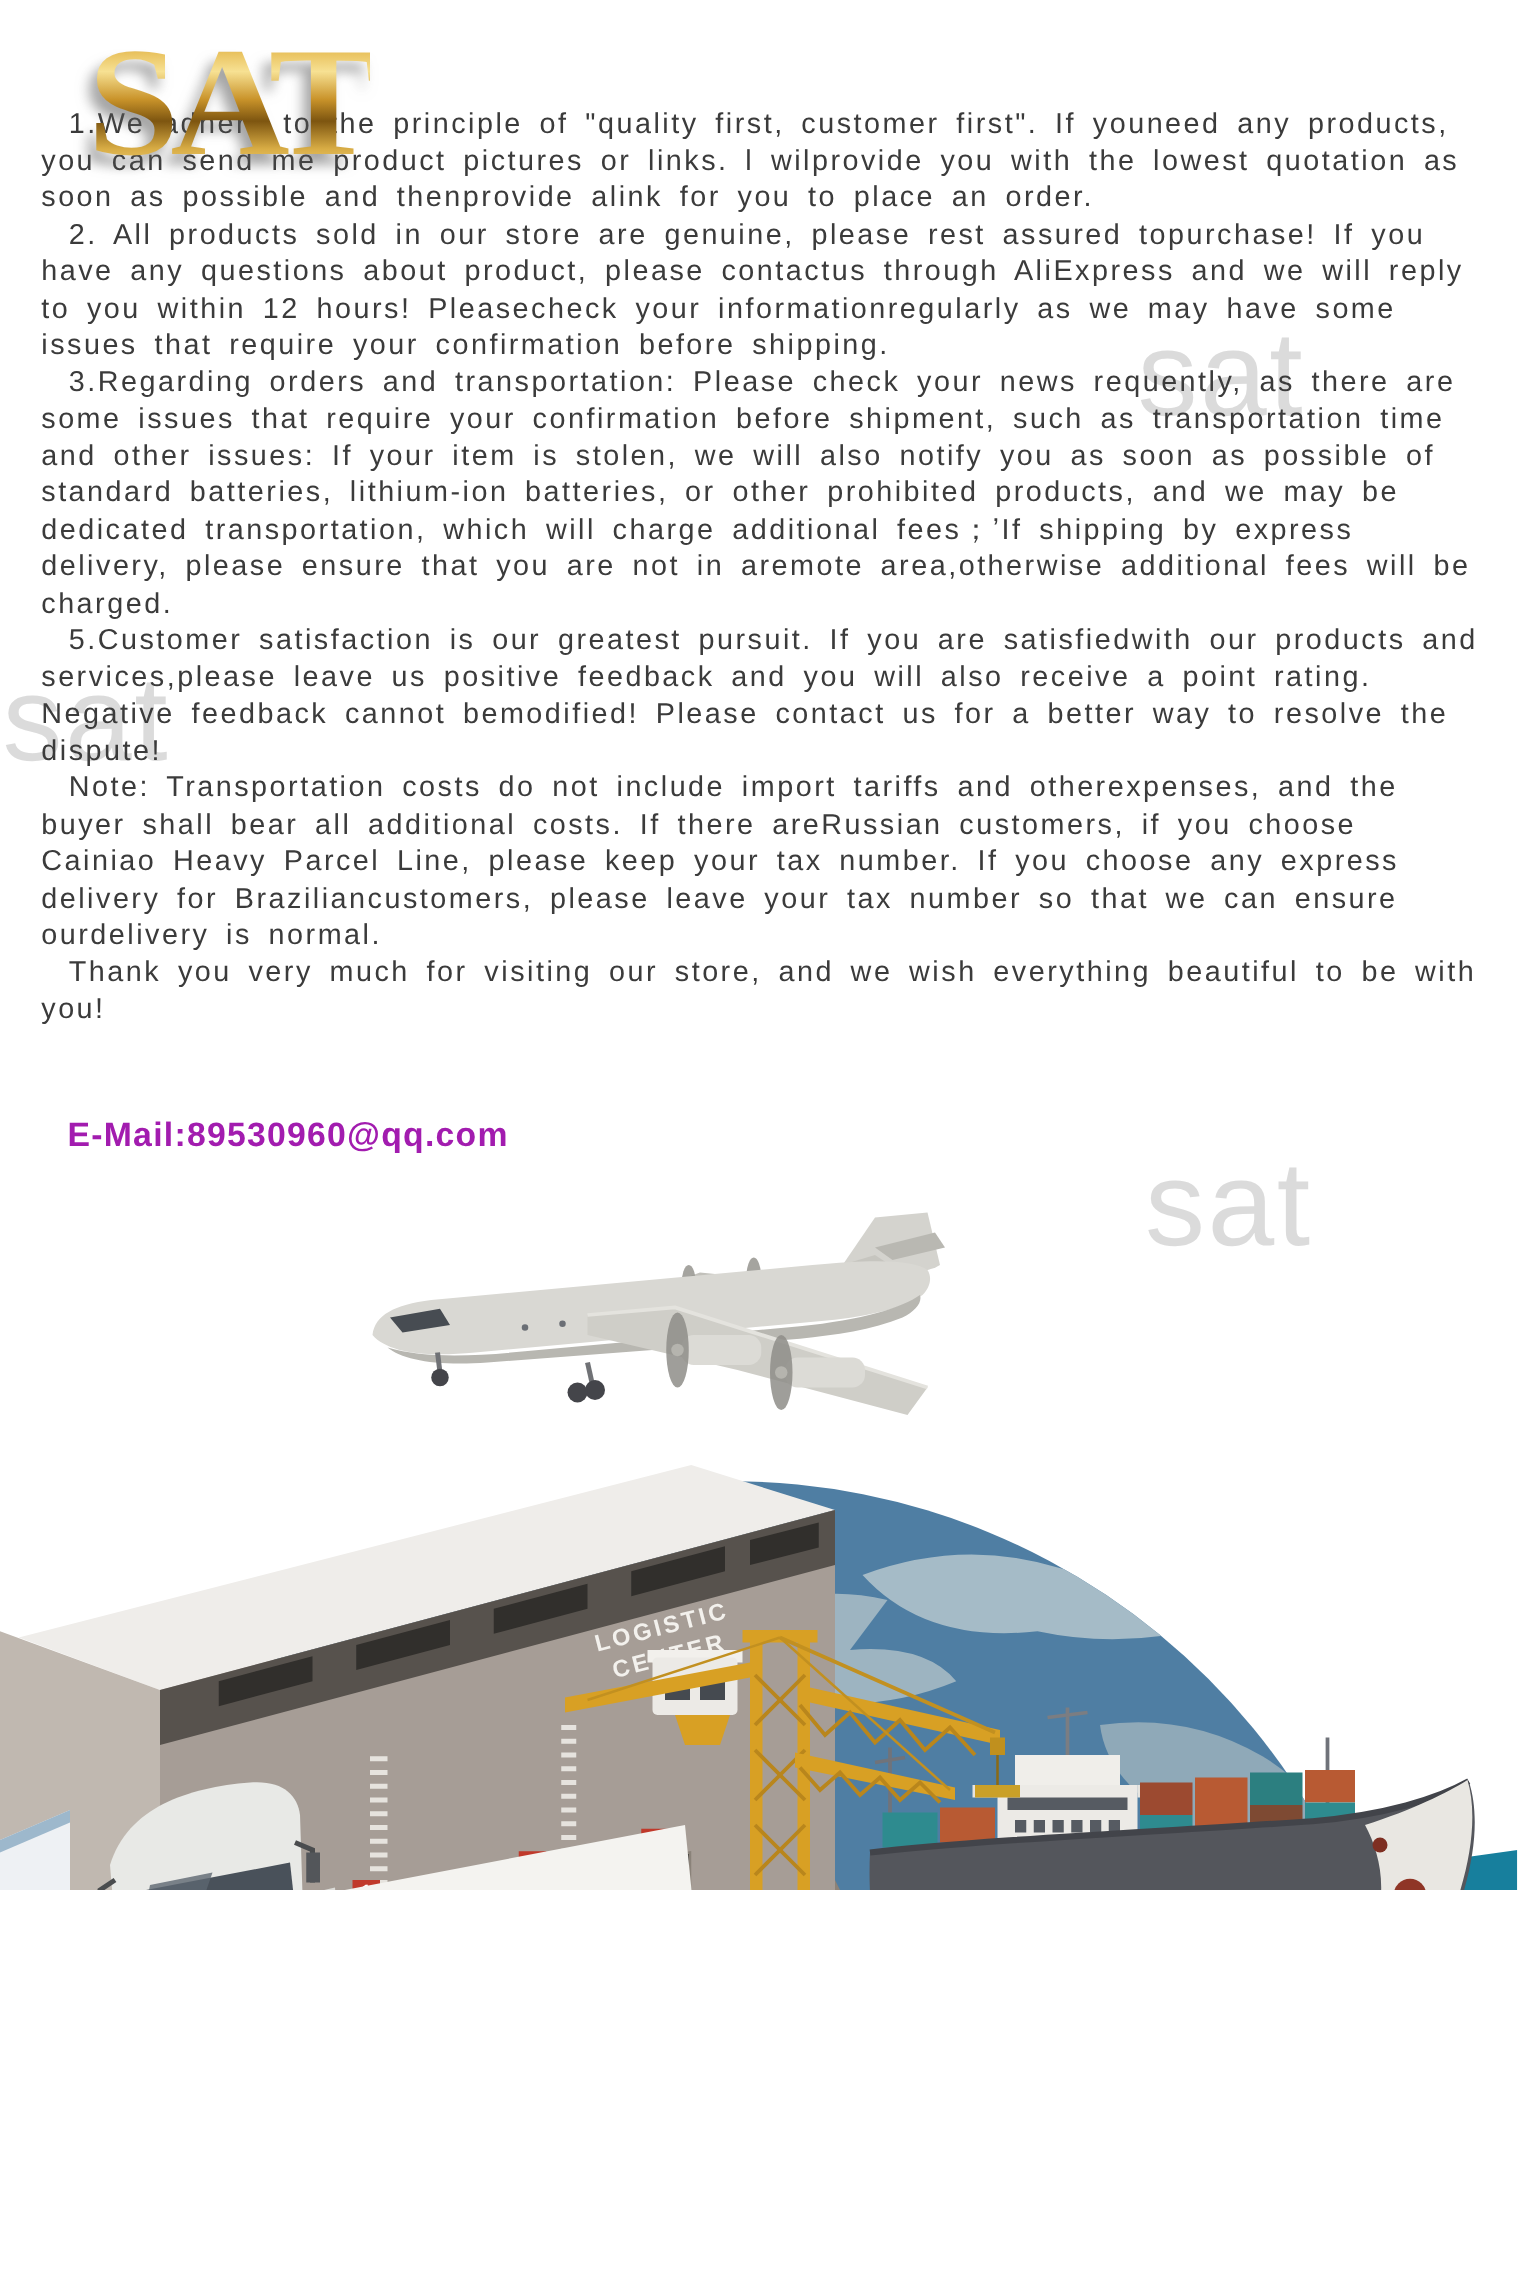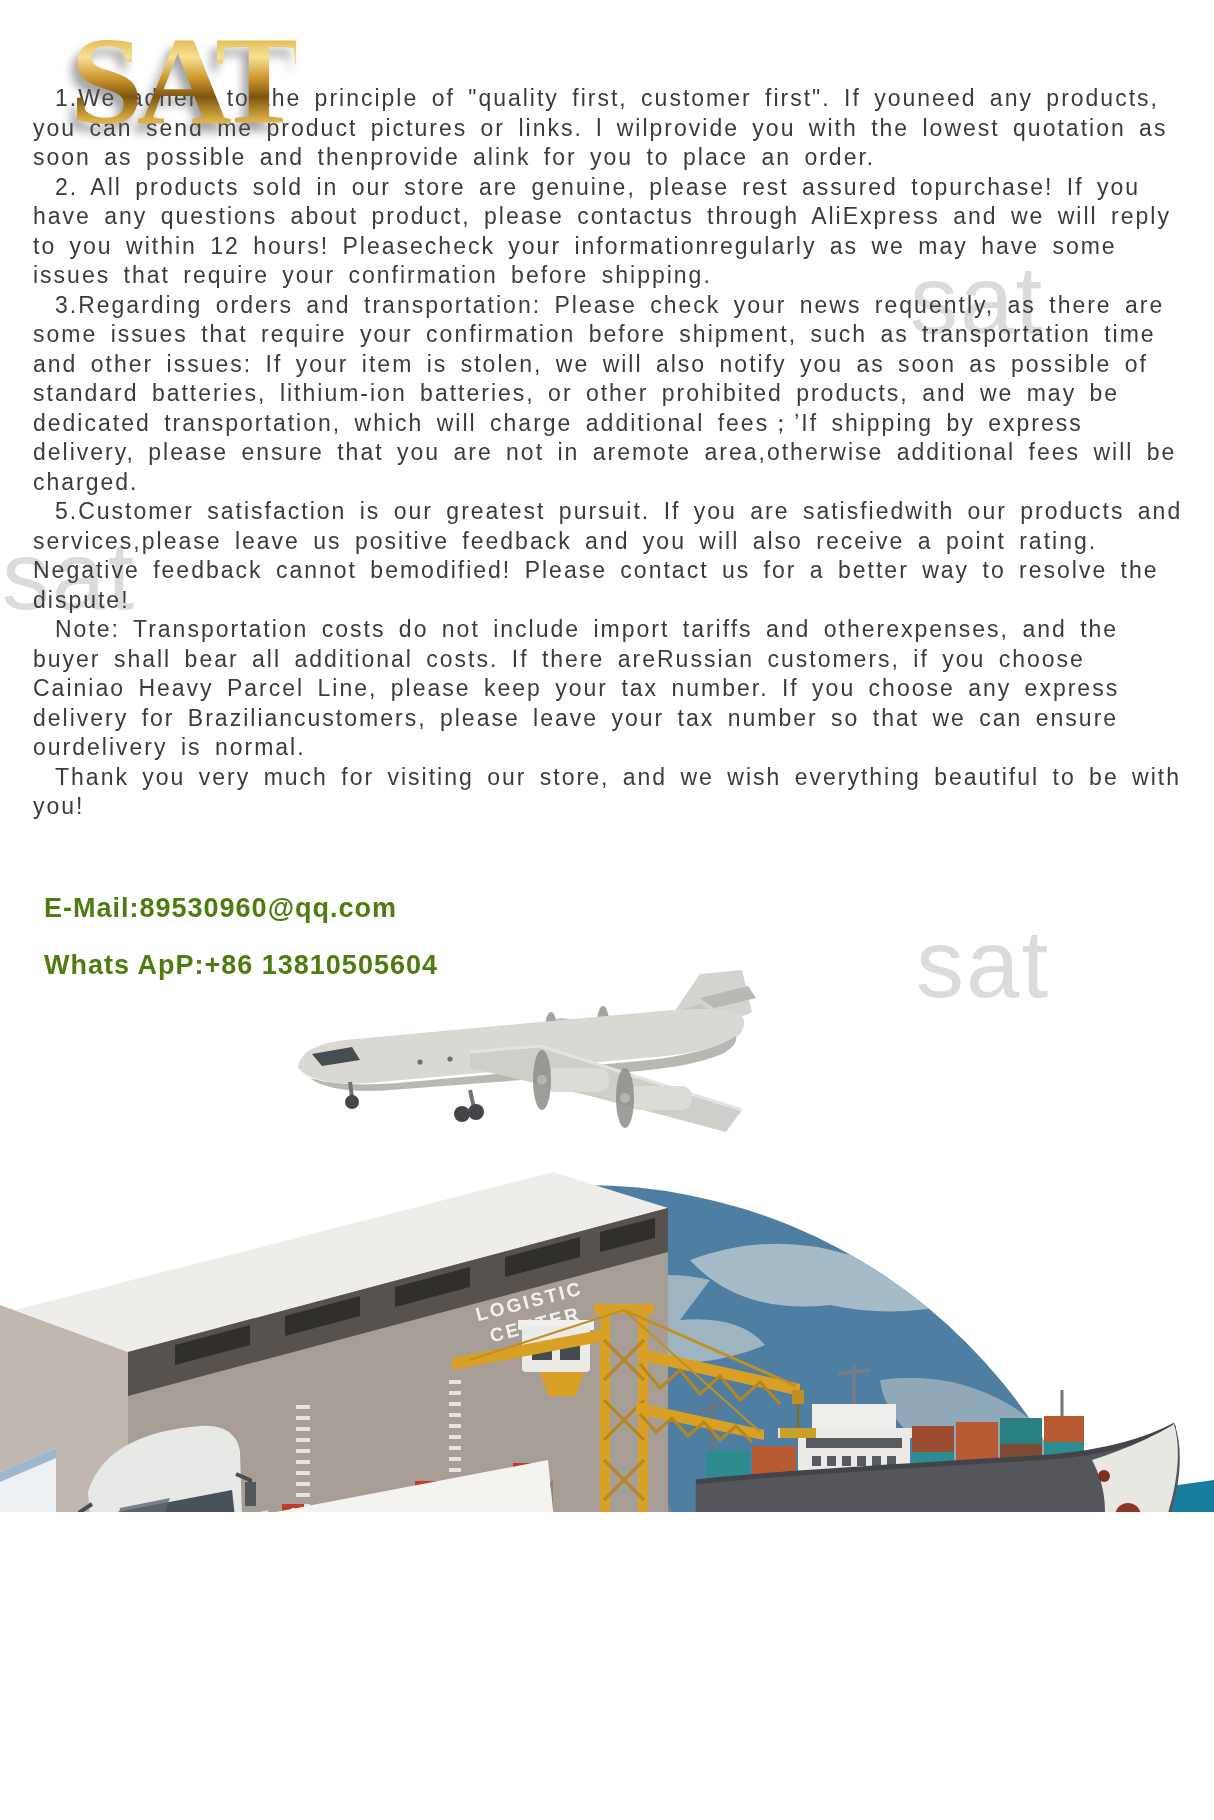--- a/index.html
+++ b/index.html
@@ -27,21 +27,21 @@
     color:rgba(190,190,190,.55);letter-spacing:2px;user-select:none;
   }
   .wm1{left:910px;top:252px;}
   .wm2{left:2px;top:528px;}
   .wm3{left:916px;top:916px;}
   .notice{
     position:absolute;left:33px;top:84px;width:1150px;z-index:1;
     font-size:23px;line-height:29.5px;letter-spacing:2px;word-spacing:5px;color:#3b3b3b;
   }
   .notice p{margin:0;text-indent:22px;}
-  .contact{position:absolute;left:44px;top:893px;z-index:1;color:#4d7c0f;}
+  .contact{position:absolute;left:54px;top:893px;z-index:1;color:#a21caf;}
   .contact .email{font-size:27px;font-weight:700;letter-spacing:1px;}
   .contact .whatsapp{font-size:27px;font-weight:700;letter-spacing:1px;margin-top:26px;}
   .illus{position:absolute;left:0;top:960px;z-index:1;}
   svg text{font-family:"Liberation Sans","DejaVu Sans",sans-serif;}
 </style>
 </head>
 <body>
 
 <div class="page">
 
@@ -55,21 +55,20 @@
     <p>1.We adhere to the principle of "quality first, customer first". If youneed any products, you can send me product pictures or links. l wilprovide you with the lowest quotation as soon as possible and thenprovide alink for you to place an order.</p>
     <p>2. All products sold in our store are genuine, please rest assured topurchase! If you have any questions about product, please contactus through AliExpress and we will reply to you within 12 hours! Pleasecheck your informationregularly as we may have some issues that require your confirmation before shipping.</p>
     <p>3.Regarding orders and transportation: Please check your news requently, as there are some issues that require your confirmation before shipment, such as transportation time and other issues: If your item is stolen, we will also notify you as soon as possible of standard batteries, lithium-ion batteries, or other prohibited products, and we may be dedicated transportation, which will charge additional fees；ʼIf shipping by express delivery, please ensure that you are not in aremote area,otherwise additional fees will be charged.</p>
     <p>5.Customer satisfaction is our greatest pursuit. If you are satisfiedwith our products and services,please leave us positive feedback and you will also receive a point rating. Negative feedback cannot bemodified! Please contact us for a better way to resolve the dispute!</p>
     <p>Note: Transportation costs do not include import tariffs and otherexpenses, and the buyer shall bear all additional costs. If there areRussian customers, if you choose Cainiao Heavy Parcel Line, please keep your tax number. If you choose any express delivery for Braziliancustomers, please leave your tax number so that we can ensure ourdelivery is normal.</p>
     <p>Thank you very much for visiting our store, and we wish everything beautiful to be with you!</p>
   </div>
 
   <div class="contact">
     <div class="email">E-Mail:89530960@qq.com</div>
-    <div class="whatsapp">Whats ApP:+86 13810505604</div>
   </div>
 
   <svg class="illus" width="1214" height="860" viewBox="0 0 1214 860">
     <defs>
       <clipPath id="globeClip">
           <circle cx="585" cy="765" r="540"></circle>
         </clipPath>
     </defs>
 
     <g>

